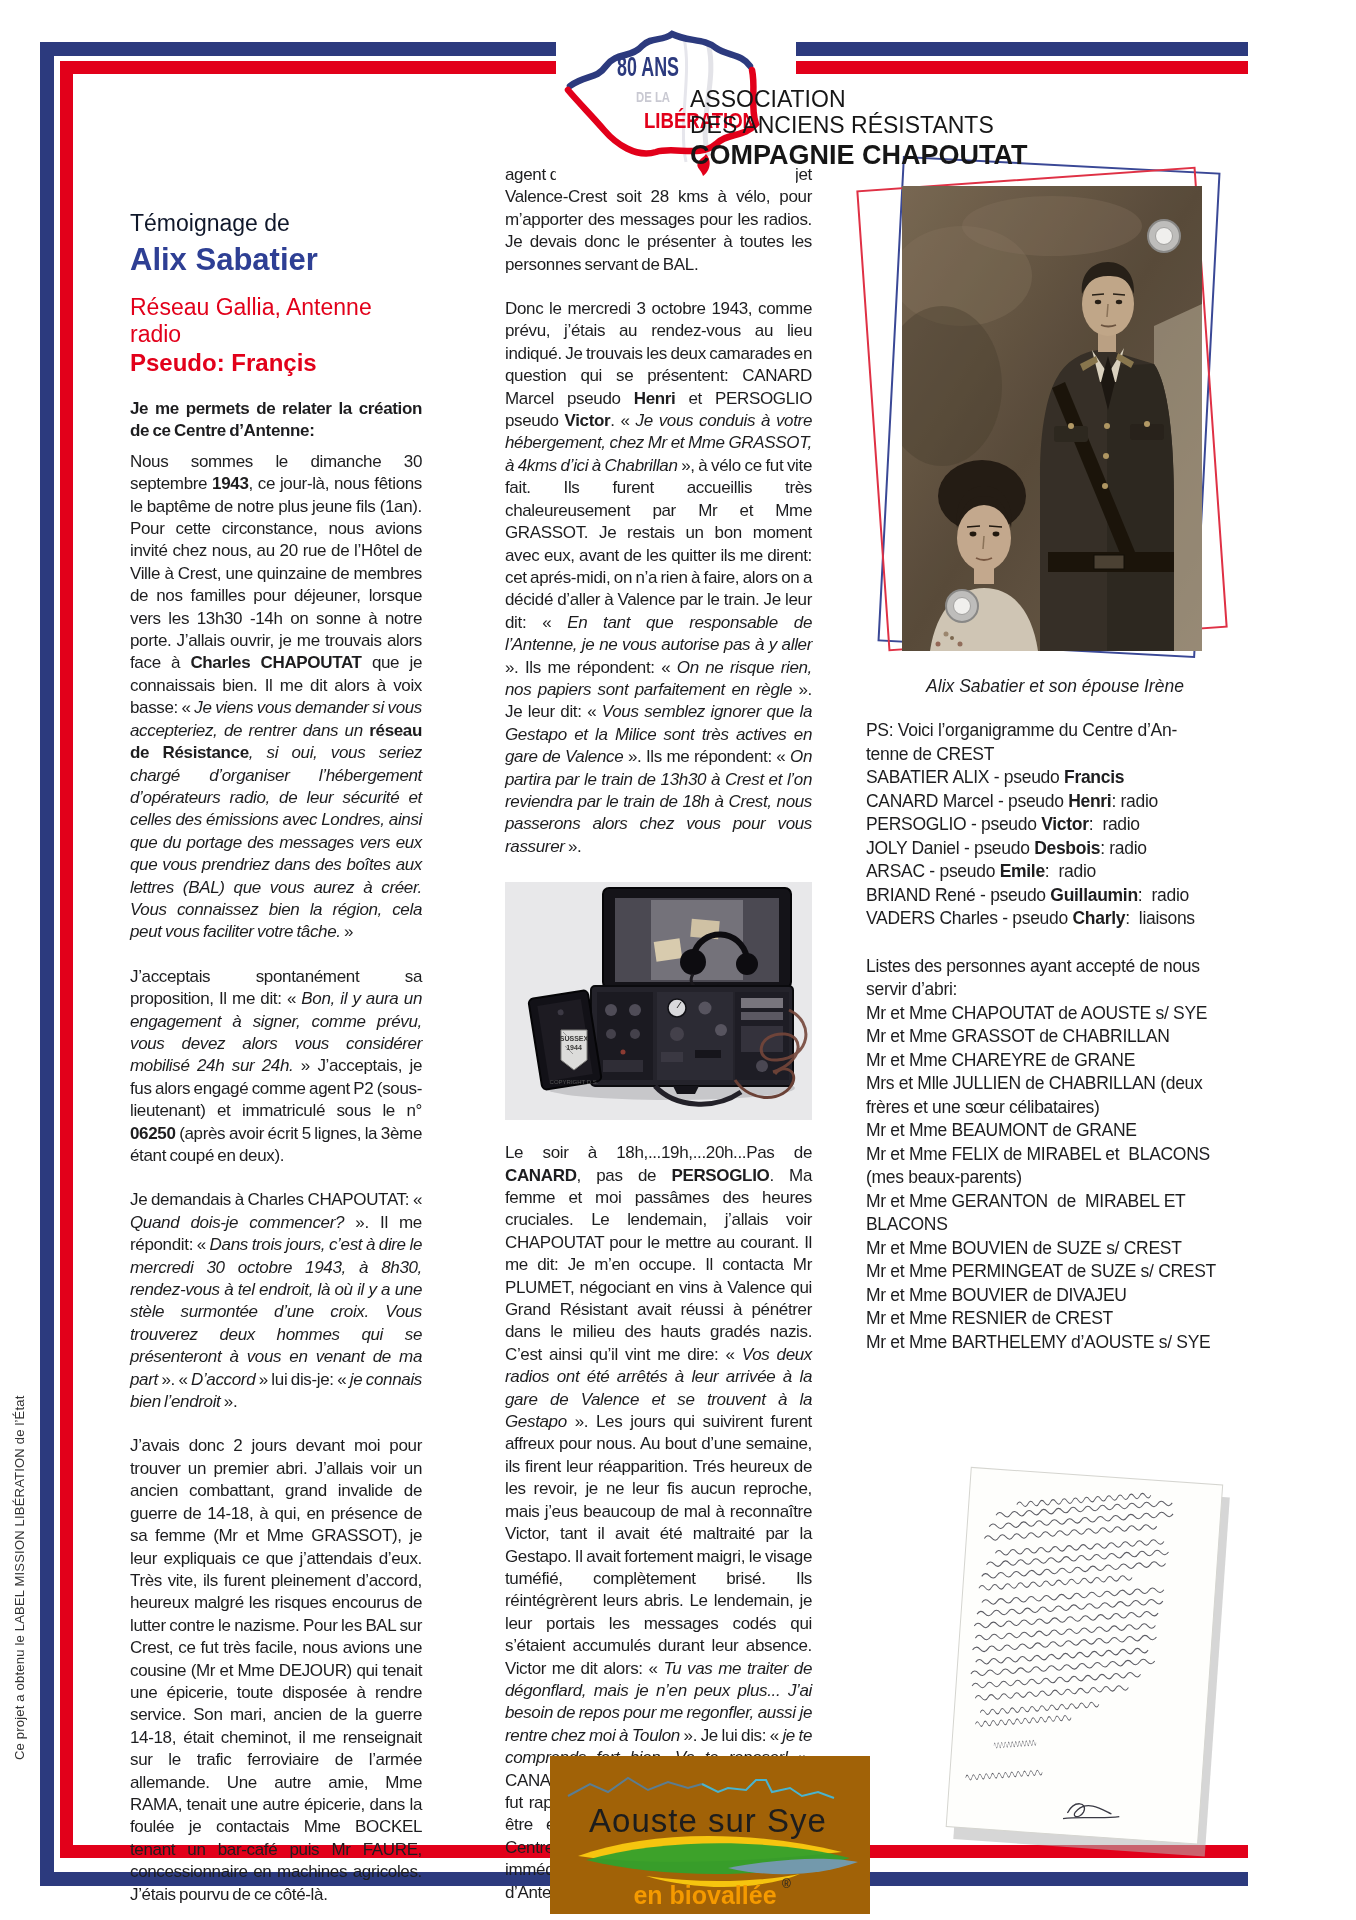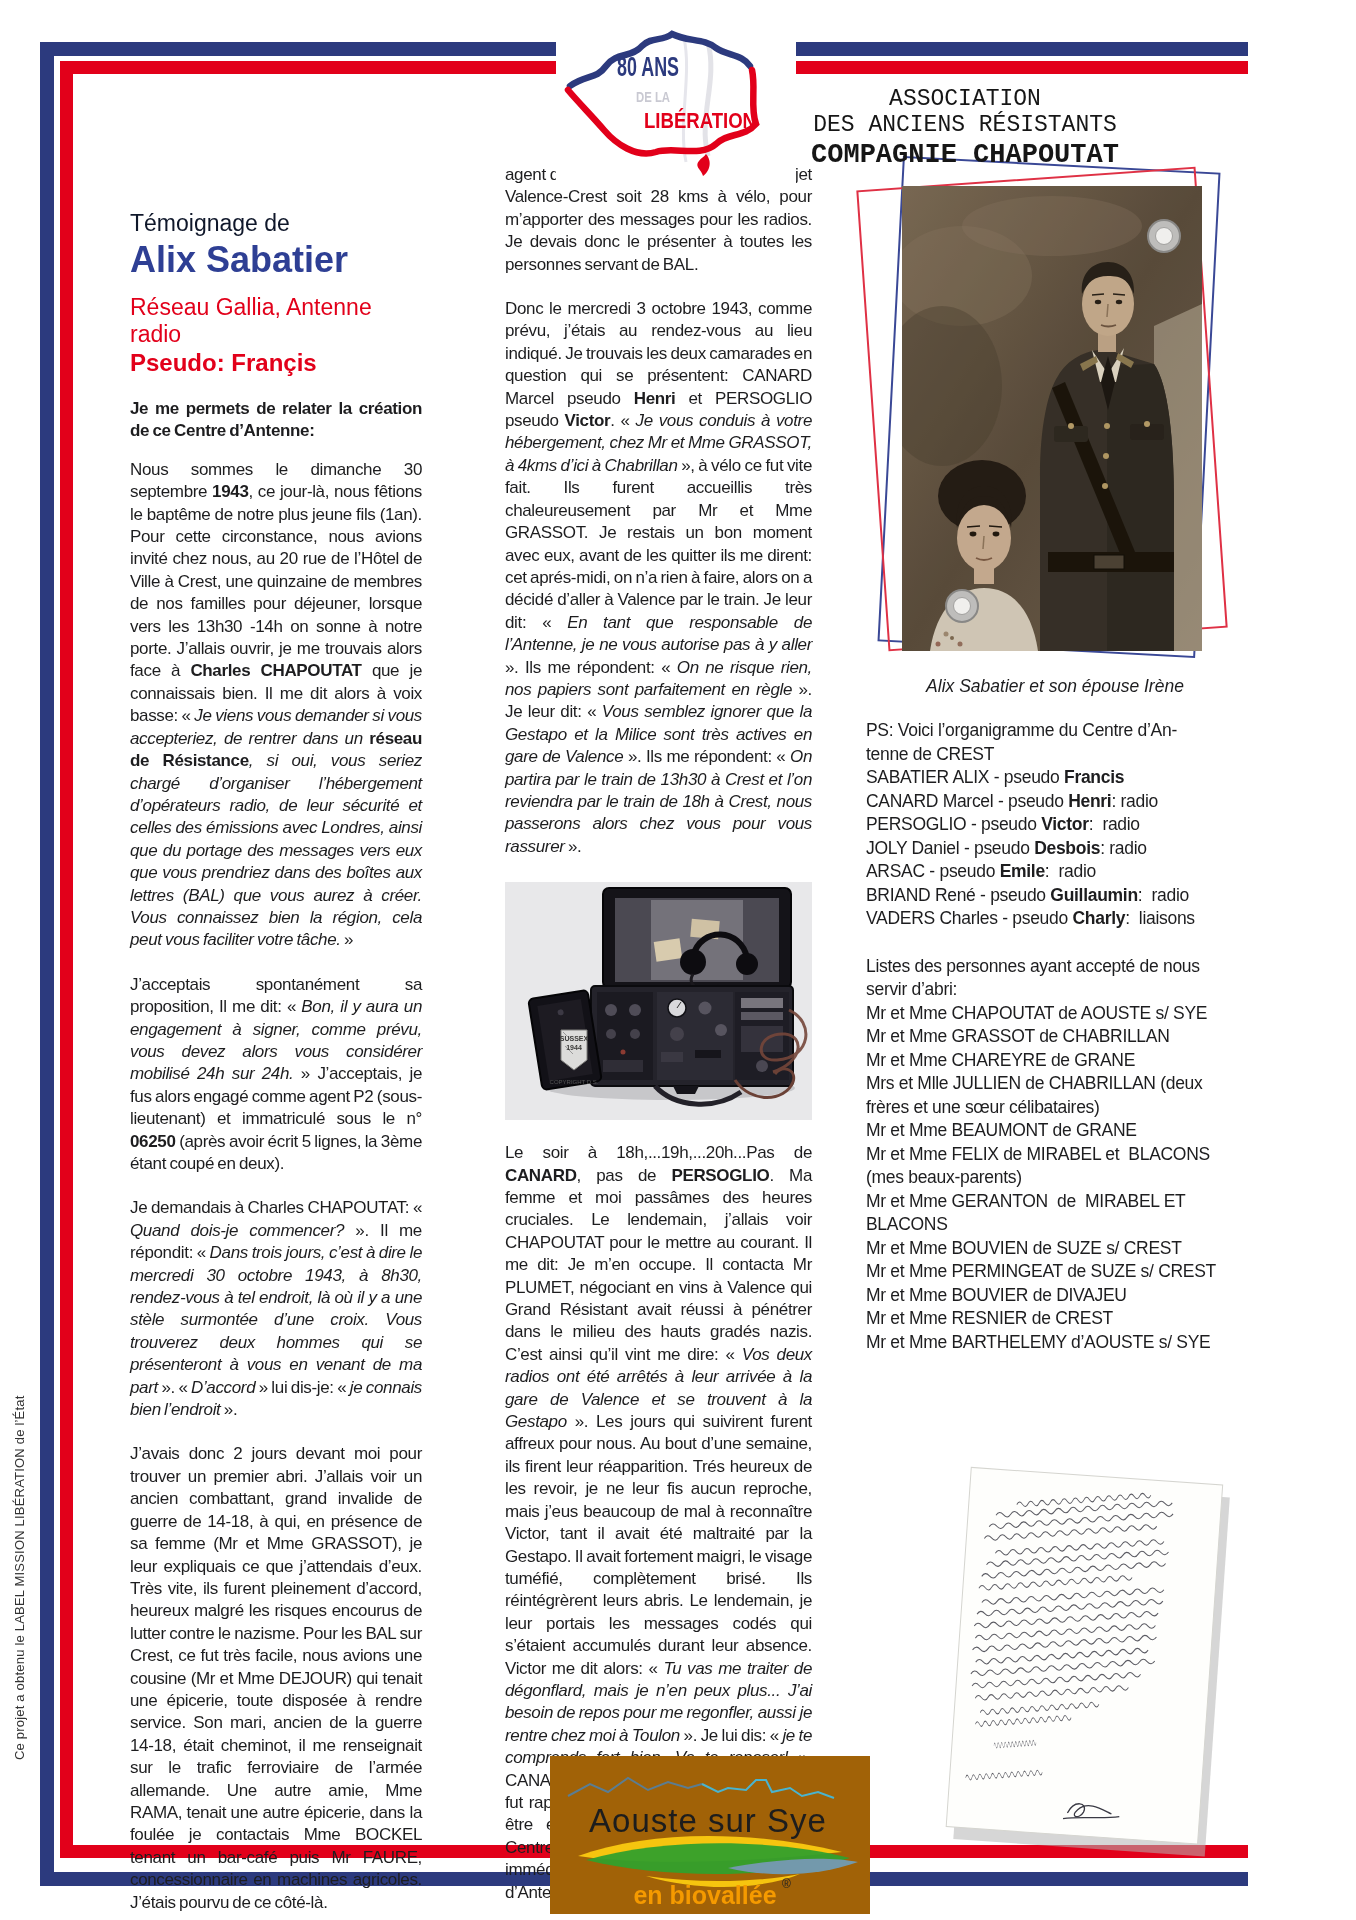--- a/index.html
+++ b/index.html
@@ -7,38 +7,38 @@
         font-family:"Liberation Sans",sans-serif;color:#1d1d1f;}
   
   .frame-outer{position:absolute;left:40px;top:42px;width:1277px;height:1844px;
         border:14px solid #2c3a7e;box-sizing:border-box;}
   .frame-inner{position:absolute;left:60px;top:61px;width:1237px;height:1797px;
         border:13px solid #e2001a;box-sizing:border-box;}
   
   .top-logo{position:absolute;left:556px;top:24px;width:240px;height:164px;background:#fff;z-index:5;}
   .footer-logo{position:absolute;left:550px;top:1756px;width:320px;height:158px;background:#a16207;z-index:5;}
   
-  .assoc{position:absolute;left:690px;top:86px;width:550px;text-align:center;color:#161616;z-index:6;font-family:Liberation Mono, monospace;}
+  .assoc{position:absolute;left:690px;top:86px;width:550px;text-align:left;color:#161616;z-index:6;}
   .assoc-l1,.assoc-l2{font-size:23px;line-height:26px;}
   .assoc-l3{font-size:27px;font-weight:bold;line-height:31px;margin-top:2px;}
   
   .vert-note{position:absolute;left:12px;top:1378px;height:382px;writing-mode:vertical-rl;
         transform:rotate(180deg);font-size:13px;color:#333;letter-spacing:.2px;}
   
   .col{position:absolute;}
   .col1{left:130px;top:206px;width:292px;}
   .col2{left:505px;top:164px;width:307px;}
   .col3{left:866px;top:172px;width:378px;}
   .c1-title1{font-size:23px;color:#0f172a;line-height:34px;}
-  .c1-title2{font-size:36px;font-weight:bold;color:#2e3f94;line-height:40px;margin-bottom:14px;}
+  .c1-title2{font-size:31px;font-weight:bold;color:#2e3f94;line-height:40px;margin-bottom:14px;}
   .c1-sub1{font-size:23px;color:#e2001a;line-height:27px;}
   .c1-sub2{font-size:24px;font-weight:bold;color:#e2001a;line-height:30px;margin-bottom:20px;}
   p.bp{margin:0 0 22px;font-size:17px;line-height:22.4px;letter-spacing:-.35px;word-spacing:-1px;
         text-align:justify;color:#1d1d1f;}
-  p.bp.tight{margin-bottom:16px;}
+  p.bp.tight{margin-bottom:8px;}
   .radio-photo{margin:24px 0 22px;width:307px;height:238px;}
   
   .photo-zone{position:relative;width:378px;height:498px;}
   .tilt{position:absolute;box-sizing:border-box;}
   .tilt-blue{left:24px;top:-8px;width:318px;height:486px;border:2px solid #3a4896;transform:rotate(3deg);}
   .tilt-red{left:6px;top:6px;width:340px;height:462px;border:2px solid #df3145;transform:rotate(-4deg);}
   .couple-photo{position:absolute;left:36px;top:14px;width:300px;height:465px;}
   .caption{font-style:italic;font-size:17.5px;text-align:center;margin:6px 0 4px;width:378px;}
   .col3 p.bp{font-size:17.5px;line-height:23.5px;letter-spacing:-.3px;margin-bottom:0;}
   .org{margin-top:22px;}

